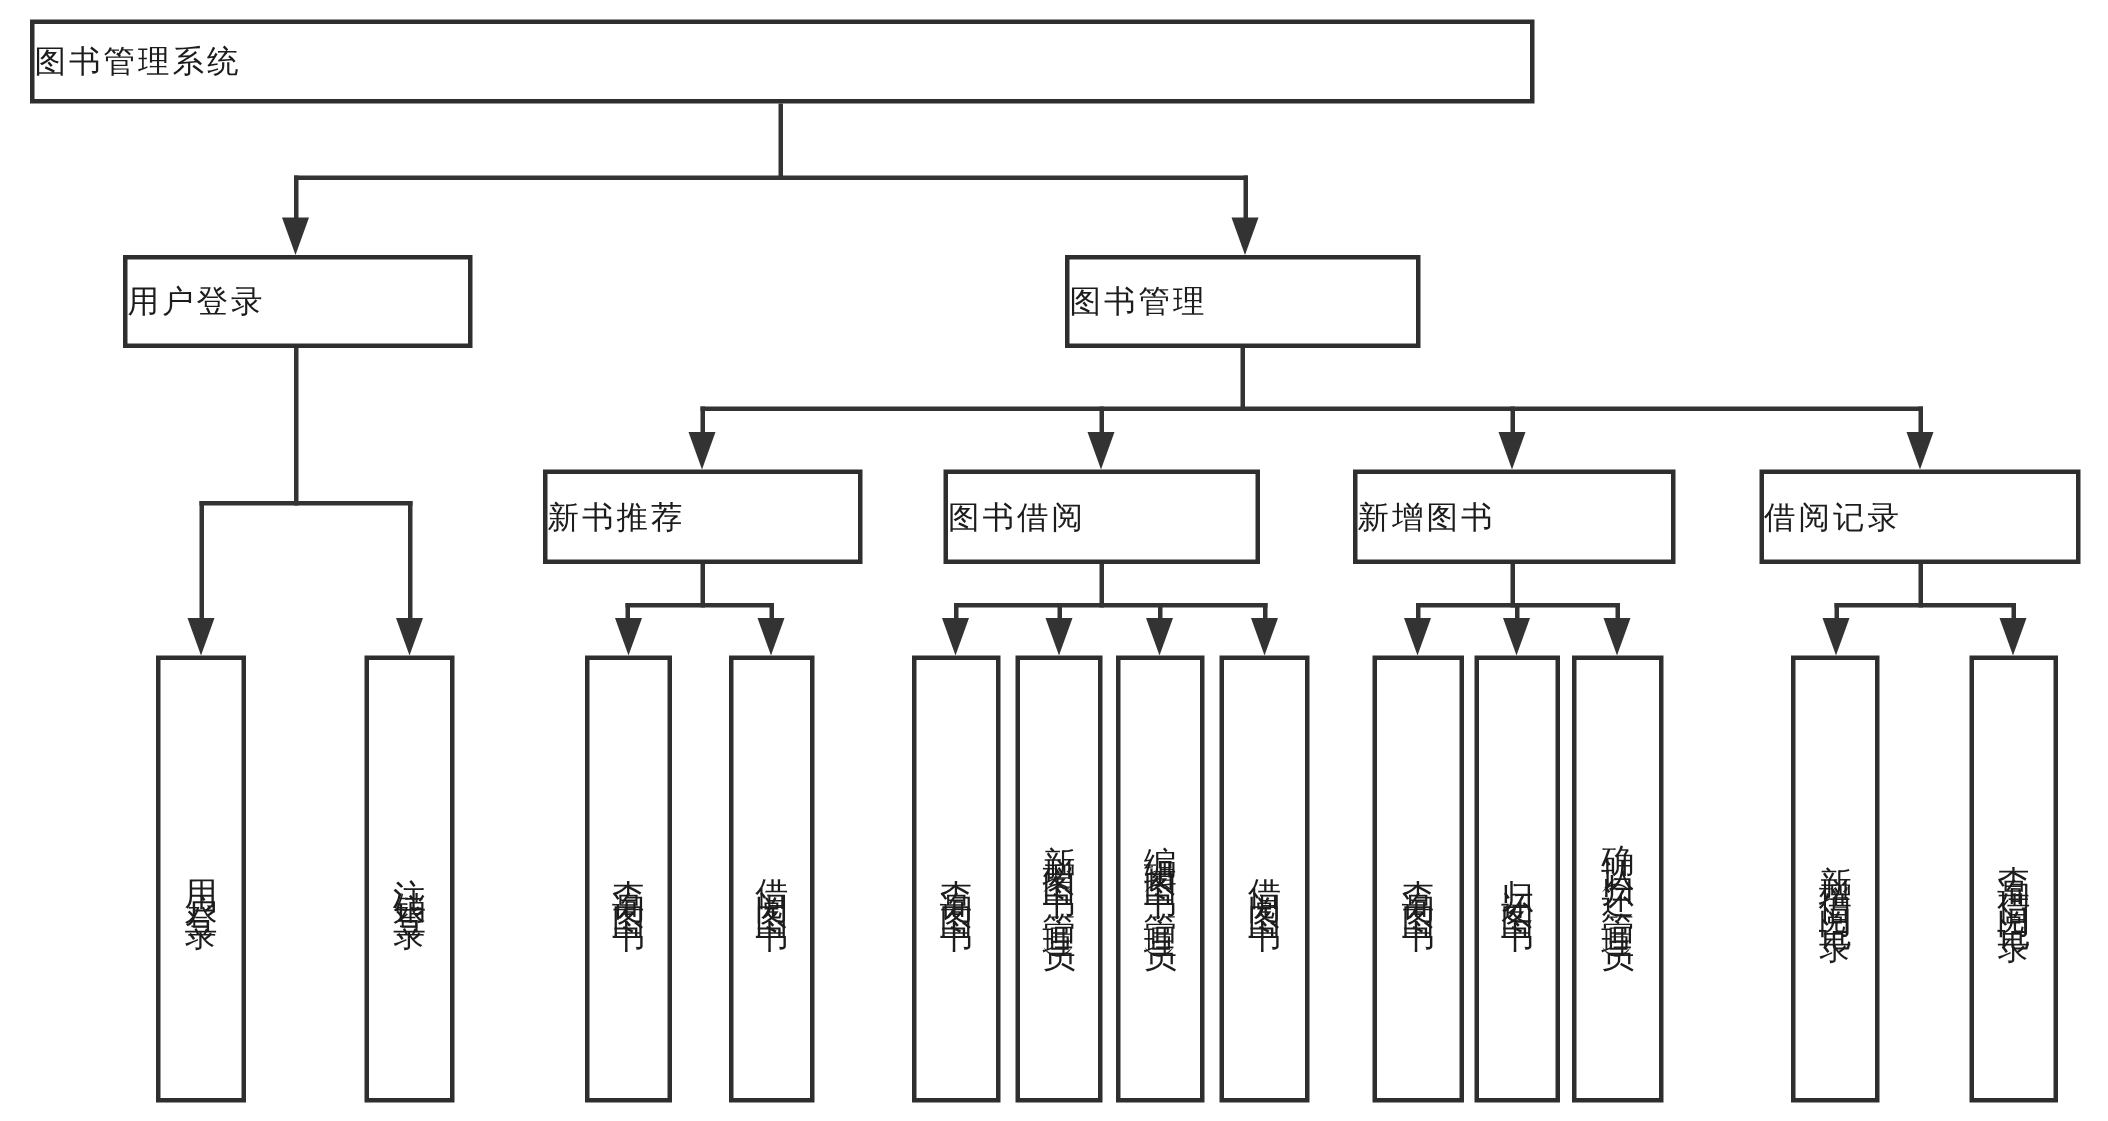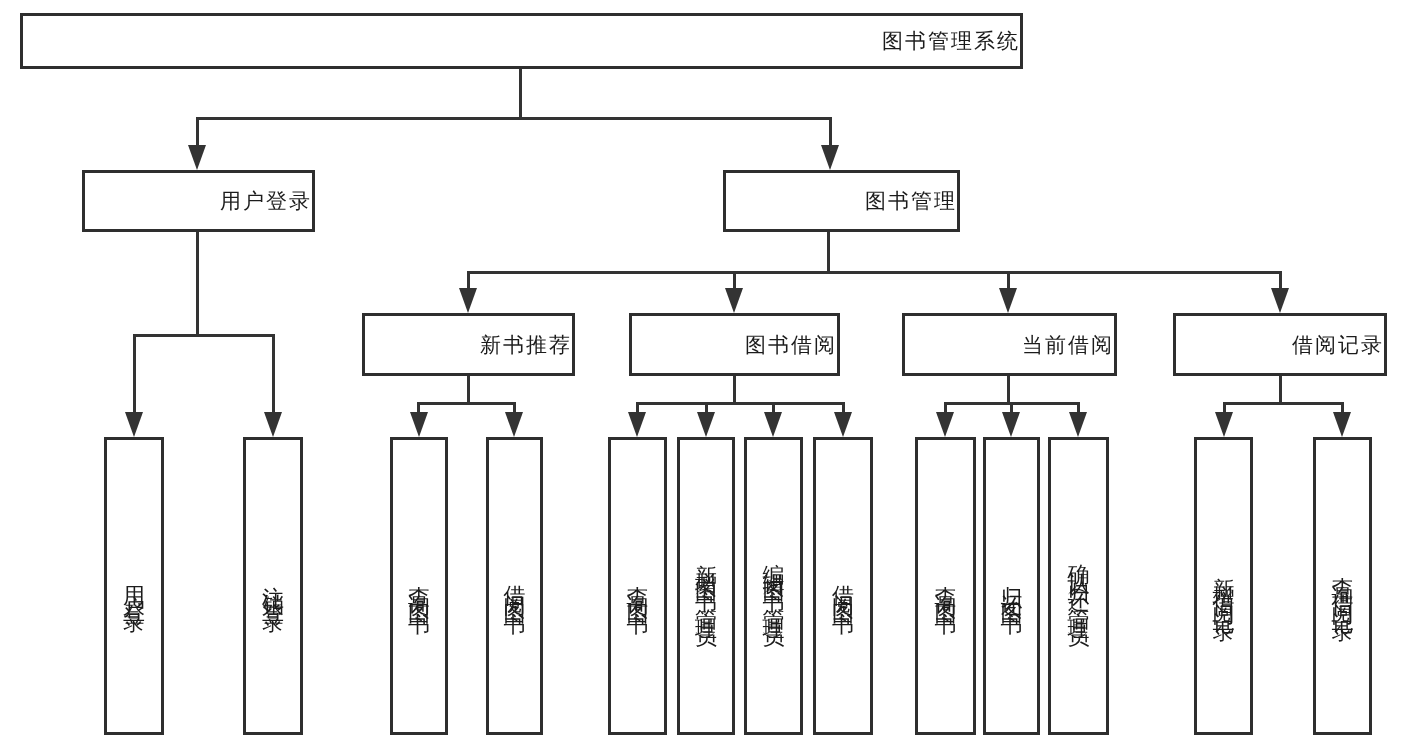--- a/index.html
+++ b/index.html
@@ -11,21 +11,21 @@
     font-family: "Liberation Sans", sans-serif;
     overflow: hidden;
   }
   .hbox {
     position: absolute;
     box-sizing: border-box;
     border: 3px solid #2e2e2e;
     background: #ffffff;
     display: flex;
     align-items: center;
-    justify-content: flex-end;
+    justify-content: flex-start;
     font-size: 21px;
     letter-spacing: 2px;
     color: #1c1c1c;
   }
   .vbox {
     position: absolute;
     box-sizing: border-box;
     border: 3px solid #2e2e2e;
     background: #ffffff;
     display: flex;
@@ -72,21 +72,21 @@
   <div class="line" style="left:519px; top:69px; width:3px; height:51px;"></div>
   <div class="line" style="left:196px; top:117px; width:636px; height:3px;"></div>
   <div class="line" style="left:196px; top:117px; width:3px; height:31px;"></div>
   <div class="arrow" style="left:188px; top:145px;"></div>
   <div class="line" style="left:829px; top:117px; width:3px; height:31px;"></div>
   <div class="arrow" style="left:821px; top:145px;"></div>
 
   <div class="hbox" style="left:82px; top:170px; width:233px; height:62px;">
     <span>用户登录</span>
   </div>
-  <div class="hbox" style="left:710px; top:170px; width:237px; height:62px;margin-left:13px;">
+  <div class="hbox" style="left:710px; top:170px; width:237px; height:62px;">
     <span>图书管理</span>
   </div>
 
   <div class="line" style="left:196px; top:232px; width:3px; height:105px;"></div>
   <div class="line" style="left:133px; top:334px; width:142px; height:3px;"></div>
   <div class="line" style="left:133px; top:334px; width:3px; height:82px;"></div>
   <div class="arrow" style="left:125px; top:412px;"></div>
   <div class="line" style="left:272px; top:334px; width:3px; height:82px;"></div>
   <div class="arrow" style="left:264px; top:412px;"></div>
 
@@ -101,21 +101,21 @@
   <div class="line" style="left:1279px; top:271px; width:3px; height:22px;"></div>
   <div class="arrow" style="left:1271px; top:288px;"></div>
 
   <div class="hbox" style="left:362px; top:313px; width:213px; height:63px;">
     <span>新书推荐</span>
   </div>
   <div class="hbox" style="left:629px; top:313px; width:211px; height:63px;">
     <span>图书借阅</span>
   </div>
   <div class="hbox" style="left:902px; top:313px; width:215px; height:63px;">
-    <span>当前借阅</span>
+    <span>新增图书</span>
   </div>
   <div class="hbox" style="left:1173px; top:313px; width:214px; height:63px;">
     <span>借阅记录</span>
   </div>
 
   <div class="line" style="left:467px; top:376px; width:3px; height:29px;"></div>
   <div class="line" style="left:417px; top:402px; width:99px; height:3px;"></div>
   <div class="line" style="left:417px; top:402px; width:3px; height:14px;"></div>
   <div class="arrow" style="left:410px; top:412px;"></div>
   <div class="line" style="left:513px; top:402px; width:3px; height:14px;"></div>

